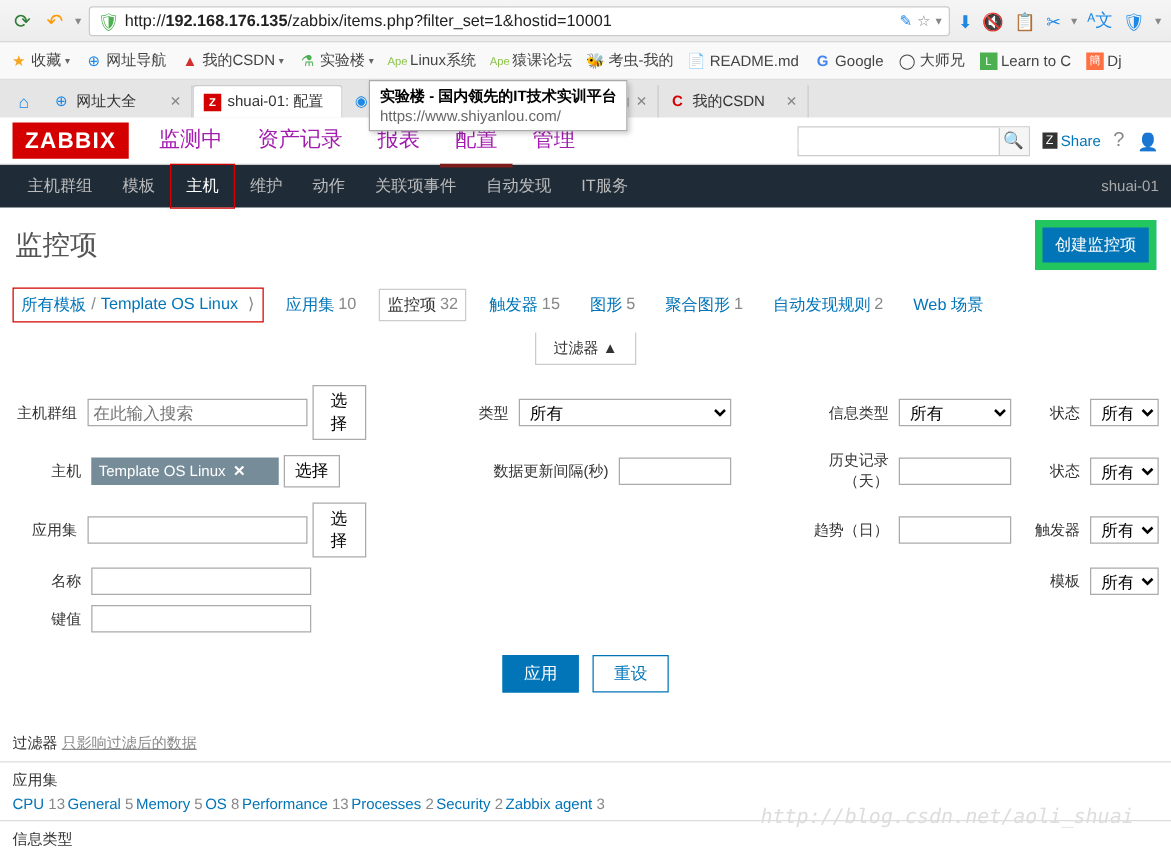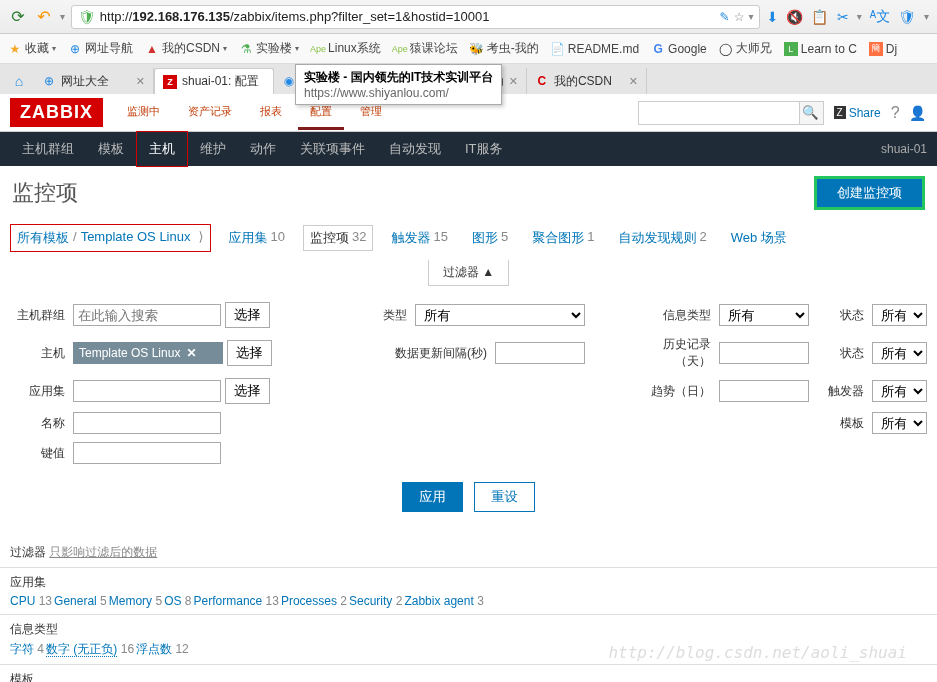--- a/index.html
+++ b/index.html
@@ -34,38 +34,38 @@
     
     
     .tooltip { position: absolute; top: 0; left: 295px; background: #fff; border: 1px solid #aaa; padding: 4px 8px; z-index: 100; box-shadow: 2px 2px 4px rgba(0,0,0,0.2); font-size: 12px; }
     .tooltip-title { font-weight: bold; color: #000; }
     .tooltip-url { color: #666; }
     
     
     .zabbix-header { height: 38px; background: #fff; border-bottom: 1px solid #ccc; display: flex; align-items: center; padding: 0 10px; }
     .zabbix-logo { background: #d40000; color: #fff; font-weight: bold; font-size: 18px; padding: 4px 10px; letter-spacing: 1px; }
     .main-nav { display: flex; margin-left: 12px; gap: 4px; }
-    .main-nav-item { padding: 8px 12px; color: #c2410c; font-size: 11px; cursor: pointer; }
+    .main-nav-item { padding: 8px 12px; color: #a21caf; font-size: 17px; cursor: pointer; }
     .main-nav-item.active { border-bottom: 3px solid #7f1d1d; font-weight: 500; }
     .header-right { margin-left: auto; display: flex; align-items: center; gap: 10px; }
     .search-box { display: flex; align-items: center; border: 1px solid #ccc; height: 24px; }
     .search-input { border: none; outline: none; width: 160px; padding: 0 6px; }
     .search-btn { width: 24px; height: 22px; background: #f5f5f5; border: none; border-left: 1px solid #ccc; cursor: pointer; }
     .share-link { color: #0275b8; font-size: 12px; display: flex; align-items: center; gap: 3px; }
     
     
     .sub-nav { height: 34px; background: #1f2c38; display: flex; align-items: center; padding: 0 10px; }
     .sub-nav-item { padding: 8px 12px; color: #bbb; font-size: 13px; cursor: pointer; }
     .sub-nav-item.highlight { border: 1px solid #d40000; color: #fff; }
     .sub-nav-user { margin-left: auto; color: #aaa; }
     
     
     .page-title-row { display: flex; align-items: center; padding: 10px 12px; }
     .page-title { font-size: 22px; color: #555; font-weight: normal; }
-    .create-btn { margin-left: auto; background: #0275b8; color: #fff; border: 3px solid #22c55e; padding: 5px 20px; cursor: pointer; font-size: 13px; }
+    .create-btn { margin-left: auto; background: #0275b8; color: #fff; border: 6px solid #22c55e; padding: 5px 10px; cursor: pointer; font-size: 13px; }
     
     
     .item-tabs { padding: 4px 10px; display: flex; align-items: center; gap: 12px; font-size: 13px; }
     .bc-box { border: 1px solid #d40000; padding: 4px 6px; display: inline-flex; gap: 4px; }
     .tab-link { color: #0275b8; cursor: pointer; }
     .tab-count { color: #888; }
     .tab-item { display: flex; gap: 3px; padding: 3px 6px; cursor: pointer; }
     .tab-item.active { border: 1px solid #ccc; background: #fff; }
     
     
@@ -77,21 +77,21 @@
     .filter-row { display: flex; margin-bottom: 8px; }
     .filter-col { display: flex; align-items: center; }
     .filter-col.c1 { width: 290px; }
     .filter-col.c2 { width: 300px; justify-content: flex-end; }
     .filter-col.c3 { width: 230px; justify-content: flex-end; }
     .filter-col.c4 { flex: 1; justify-content: space-between; }
     .filter-label { width: 55px; text-align: right; margin-right: 8px; color: #333; }
     .filter-label-wide { width: 110px; text-align: right; margin-right: 8px; color: #333; }
     .filter-label-wider { width: 75px; text-align: right; margin-right: 8px; color: #333; }
     .filter-input { border: 1px solid #aaa; height: 22px; padding: 0 4px; }
-    .filter-input.w150 { width: 148px; }
+    .filter-input.w150 { width: 176px; }
     .filter-input.w90 { width: 90px; }
     .filter-select { border: 1px solid #aaa; height: 22px; width: 170px; padding: 0 4px; background: #fff; }
     .filter-select.narrow { width: 55px; }
     .select-btn { border: 1px solid #aaa; background: #fff; padding: 3px 8px; margin-left: 4px; cursor: pointer; }
     .host-tag { background: #768d99; color: #fff; padding: 3px 6px; display: inline-flex; align-items: center; gap: 6px; width: 150px; height: 22px; }
     .tag-x { cursor: pointer; font-weight: bold; }
     
     .filter-actions { text-align: center; padding: 10px 0; }
     .btn-primary { background: #0275b8; color: #fff; border: 1px solid #0275b8; padding: 5px 16px; cursor: pointer; }
     .btn-secondary { background: #fff; color: #0275b8; border: 1px solid #0275b8; padding: 5px 16px; cursor: pointer; margin-left: 8px; }

